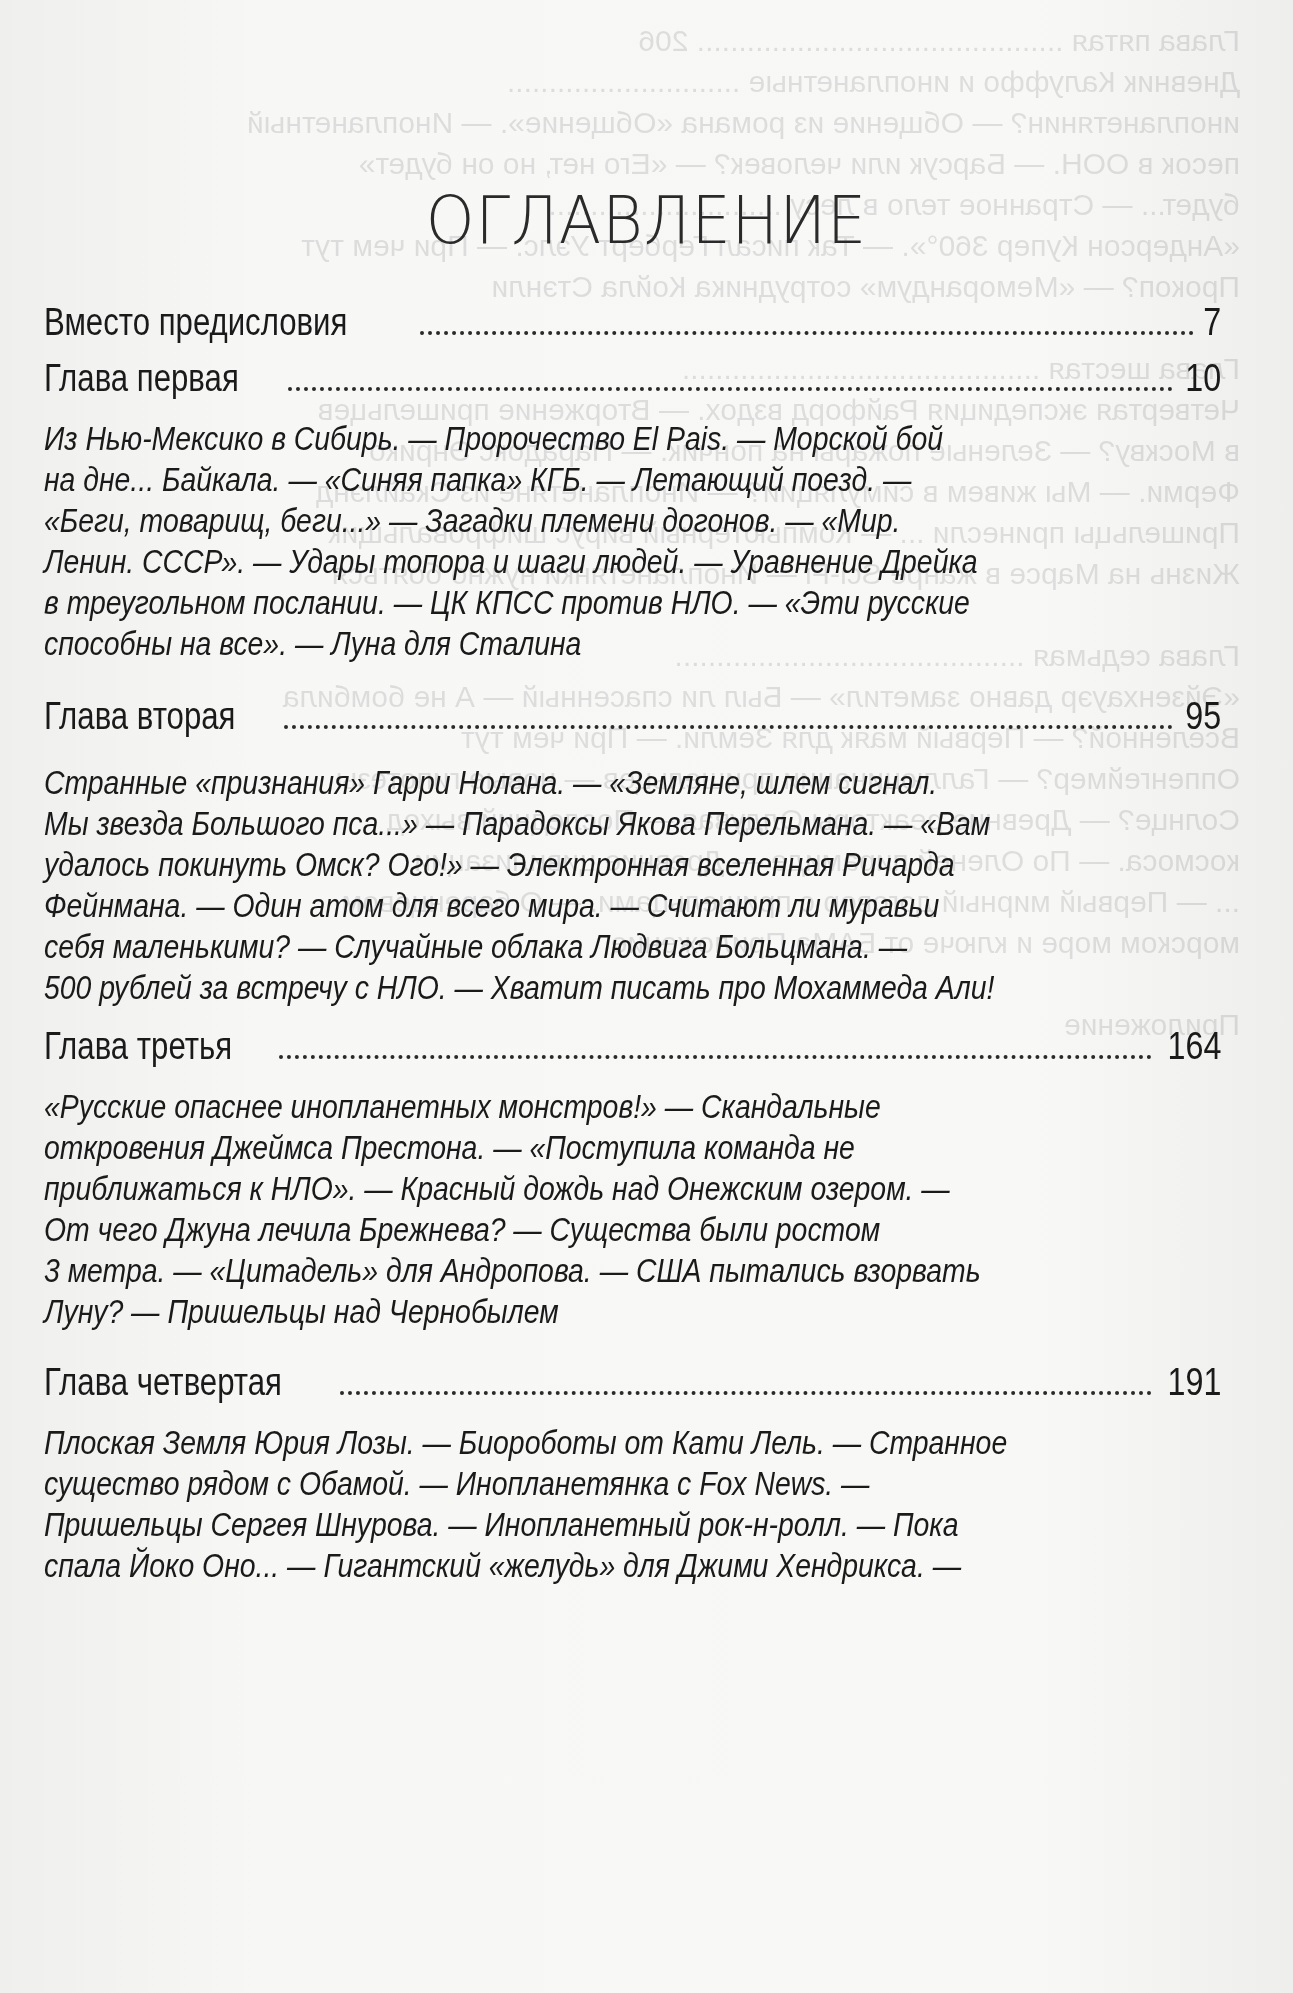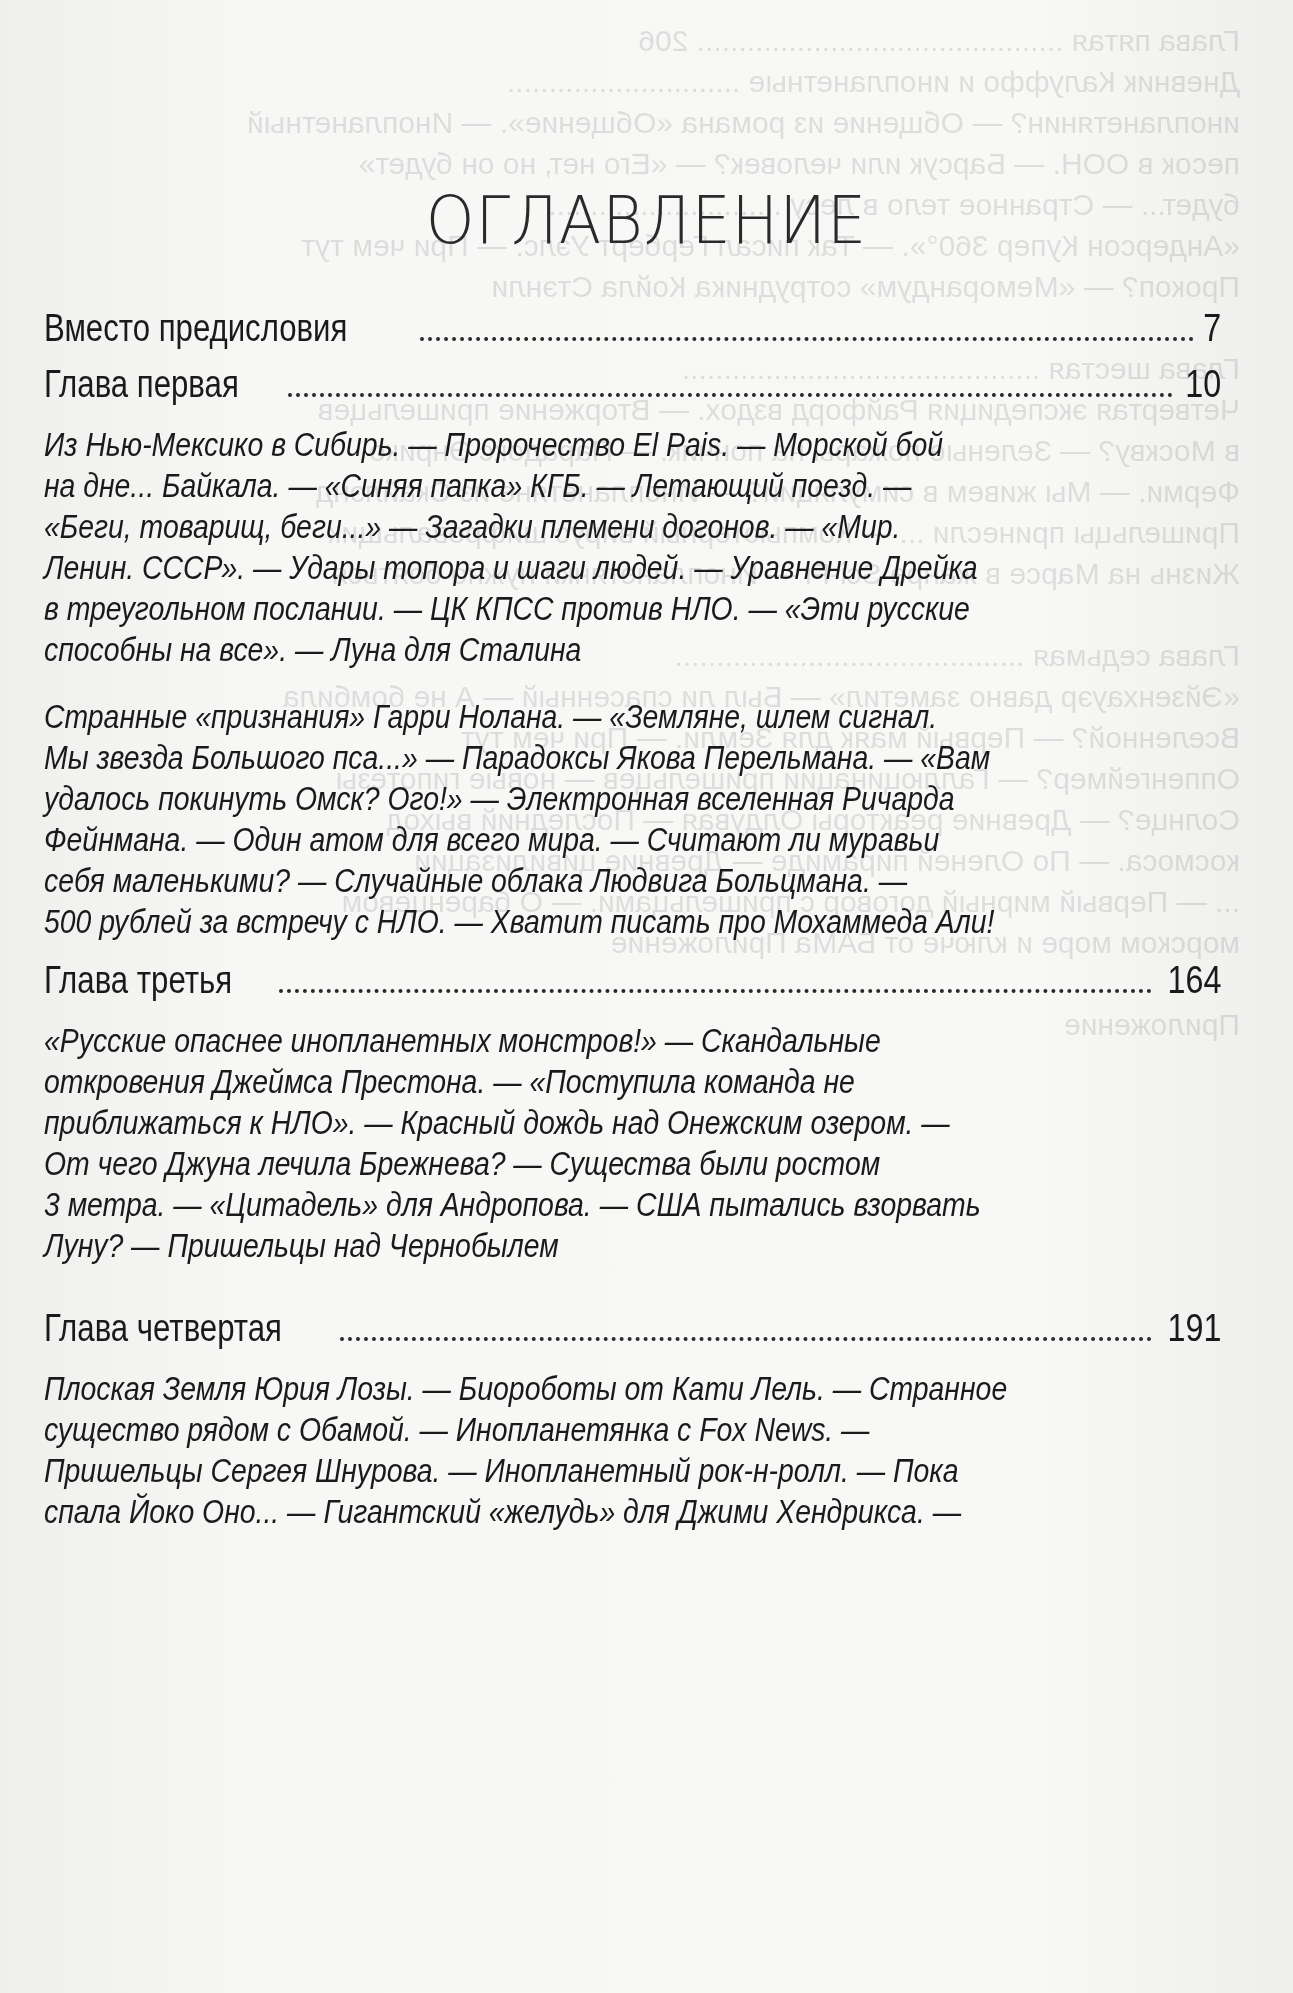--- a/index.html
+++ b/index.html
@@ -72,21 +72,21 @@
     космоса. — По Оленей пирамиде — Древние цивилизации<br>
     ... — Первый мирный договор с пришельцами. — О баренцевом<br>
     морском море и ключе от БАМа Приложение<br><br>
     Приложение
   </div>
 
   <h1 class="title">ОГЛАВЛЕНИЕ</h1>
 
   <div class="toc">
 
-    <div style="margin-top:14px;">
+    <div style="margin-top:8px;">
       <div class="entry">
         <span class="label">Вместо предисловия</span>
         <span class="dots"></span>
         <span class="page-num">7</span>
       </div>
     </div>
 
     <div style="margin-top:4px;">
       <div class="entry">
         <span class="label">Глава первая</span>
@@ -97,20 +97,25 @@
         <span class="line">Из Нью-Мексико в Сибирь. — Пророчество El Pais. — Морской бой</span>
         <span class="line">на дне... Байкала. — «Синяя папка» КГБ. — Летающий поезд. —</span>
         <span class="line">«Беги, товарищ, беги...» — Загадки племени догонов. — «Мир.</span>
         <span class="line">Ленин. СССР». — Удары топора и шаги людей. — Уравнение Дрейка</span>
         <span class="line">в треугольном послании. — ЦК КПСС против НЛО. — «Эти русские</span>
         <span class="line">способны на все». — Луна для Сталина</span>
       </div>
     </div>
 
     <div style="margin-top:26px;">
+      <div class="entry">
+        <span class="label">Глава вторая</span>
+        <span class="dots"></span>
+        <span class="page-num">95</span>
+      </div>
       <div class="desc" style="margin-top:20px;">
         <span class="line">Странные «признания» Гарри Нолана. — «Земляне, шлем сигнал.</span>
         <span class="line">Мы звезда Большого пса...» — Парадоксы Якова Перельмана. — «Вам</span>
         <span class="line">удалось покинуть Омск? Ого!» — Электронная вселенная Ричарда</span>
         <span class="line">Фейнмана. — Один атом для всего мира. — Считают ли муравьи</span>
         <span class="line">себя маленькими? — Случайные облака Людвига Больцмана. —</span>
         <span class="line">500 рублей за встречу с НЛО. — Хватит писать про Мохаммеда Али!</span>
       </div>
     </div>
 
@@ -123,21 +128,21 @@
       <div class="desc" style="margin-top:14px;">
         <span class="line">«Русские опаснее инопланетных монстров!» — Скандальные</span>
         <span class="line">откровения Джеймса Престона. — «Поступила команда не</span>
         <span class="line">приближаться к НЛО». — Красный дождь над Онежским озером. —</span>
         <span class="line">От чего Джуна лечила Брежнева? — Существа были ростом</span>
         <span class="line">3 метра. — «Цитадель» для Андропова. — США пытались взорвать</span>
         <span class="line">Луну? — Пришельцы над Чернобылем</span>
       </div>
     </div>
 
-    <div style="margin-top:36px;">
+    <div style="margin-top:24px;">
       <div class="entry">
         <span class="label">Глава четвертая</span>
         <span class="dots"></span>
         <span class="page-num">191</span>
       </div>
       <div class="desc" style="margin-top:14px;">
         <span class="line">Плоская Земля Юрия Лозы. — Биороботы от Кати Лель. — Странное</span>
         <span class="line">существо рядом с Обамой. — Инопланетянка с Fox News. —</span>
         <span class="line">Пришельцы Сергея Шнурова. — Инопланетный рок-н-ролл. — Пока</span>
         <span class="line">спала Йоко Оно... — Гигантский «желудь» для Джими Хендрикса. —</span>

